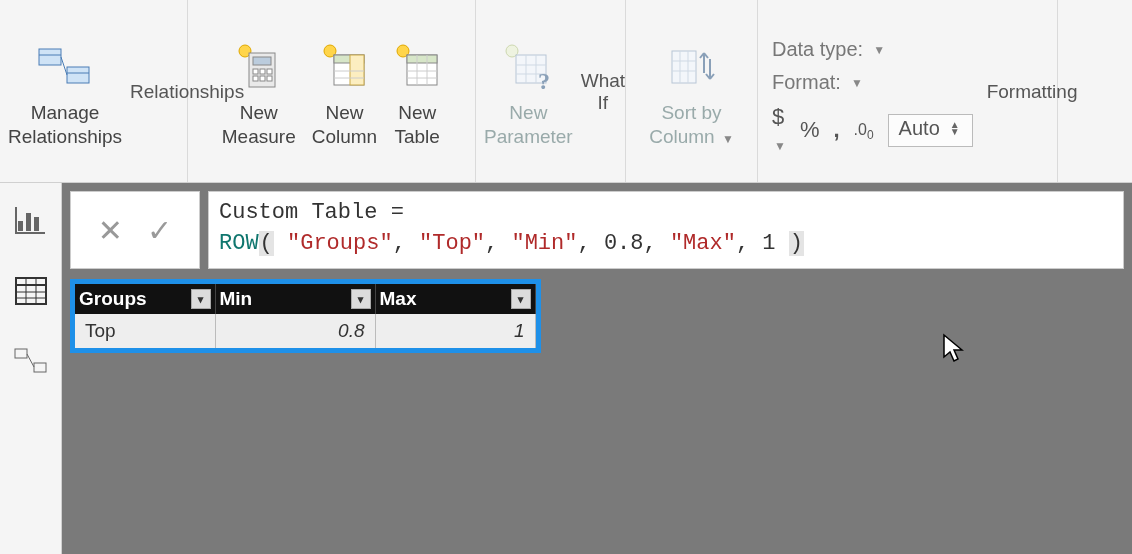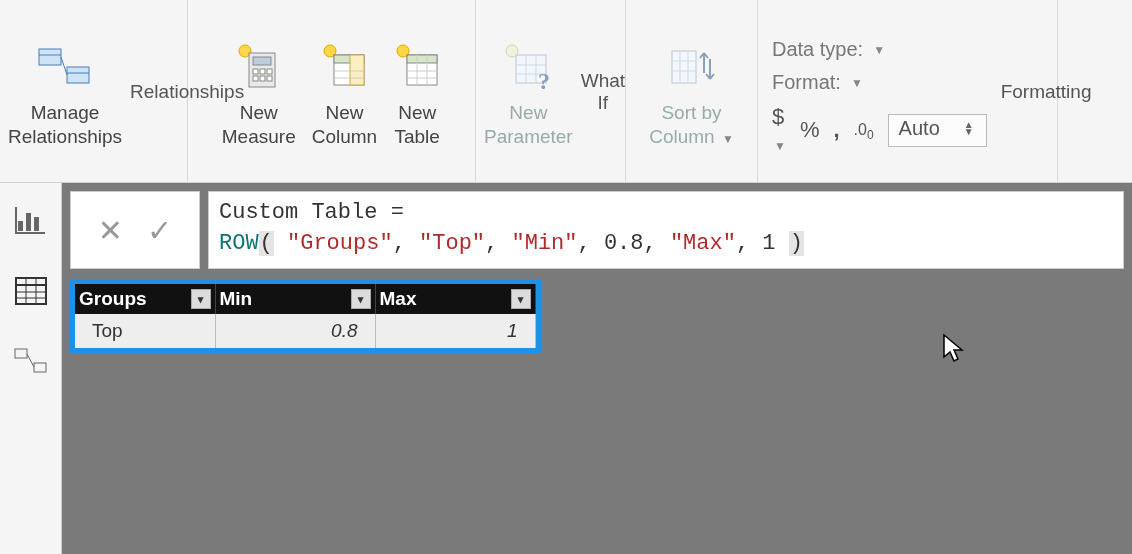--- a/index.html
+++ b/index.html
@@ -73,21 +73,21 @@
 .dropdown-caret {
   font-size: 12px; color: #888; margin-left: 2px;
 }
 .fmt-symbols { display: flex; align-items: center; gap: 14px; font-size: 22px; color: #555; }
 .auto-box {
   border: 1px solid #bbb;
   background: #fcfcfc;
   padding: 2px 12px 6px 10px;
   display: inline-flex;
   align-items: center;
-  gap: 24px;
+  gap: 10px;
   font-size: 20px;
   color: #555;
 }
 .spinner {
   display: flex; flex-direction: column; line-height: 7px; font-size: 10px; color: #666;
 }
 .right-links {
   flex: 1;
   display: flex;
   flex-direction: column;
@@ -178,21 +178,21 @@
 .filter-btn {
   width: 20px; height: 20px;
   background: #dcdcdc;
   border: 1px solid #aaa;
   display: inline-flex; align-items: center; justify-content: center;
   color: #333; font-size: 11px;
 }
 table.data-table td {
   background: #eee;
   color: #333;
-  padding: 6px 17px;
+  padding: 6px 10px;
   border-right: 1px solid #bbb;
 }
 table.data-table td.num { text-align: right; font-style: italic; }
 .col-g { width: 140px; }
 .col-m { width: 160px; }
 .col-x { width: 160px; }
 .cursor {
   position: absolute;
   left: 880px; top: 150px;
   font-size: 26px;

